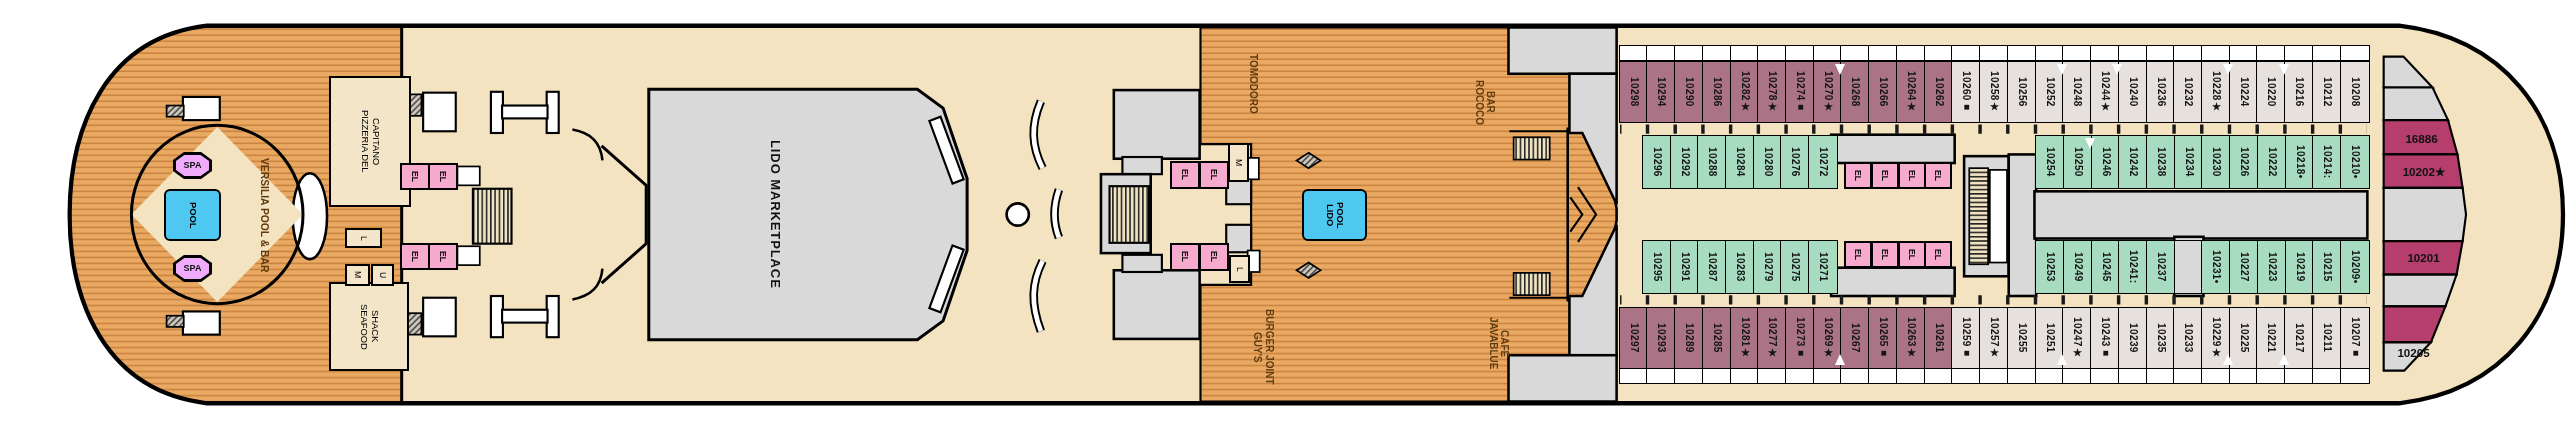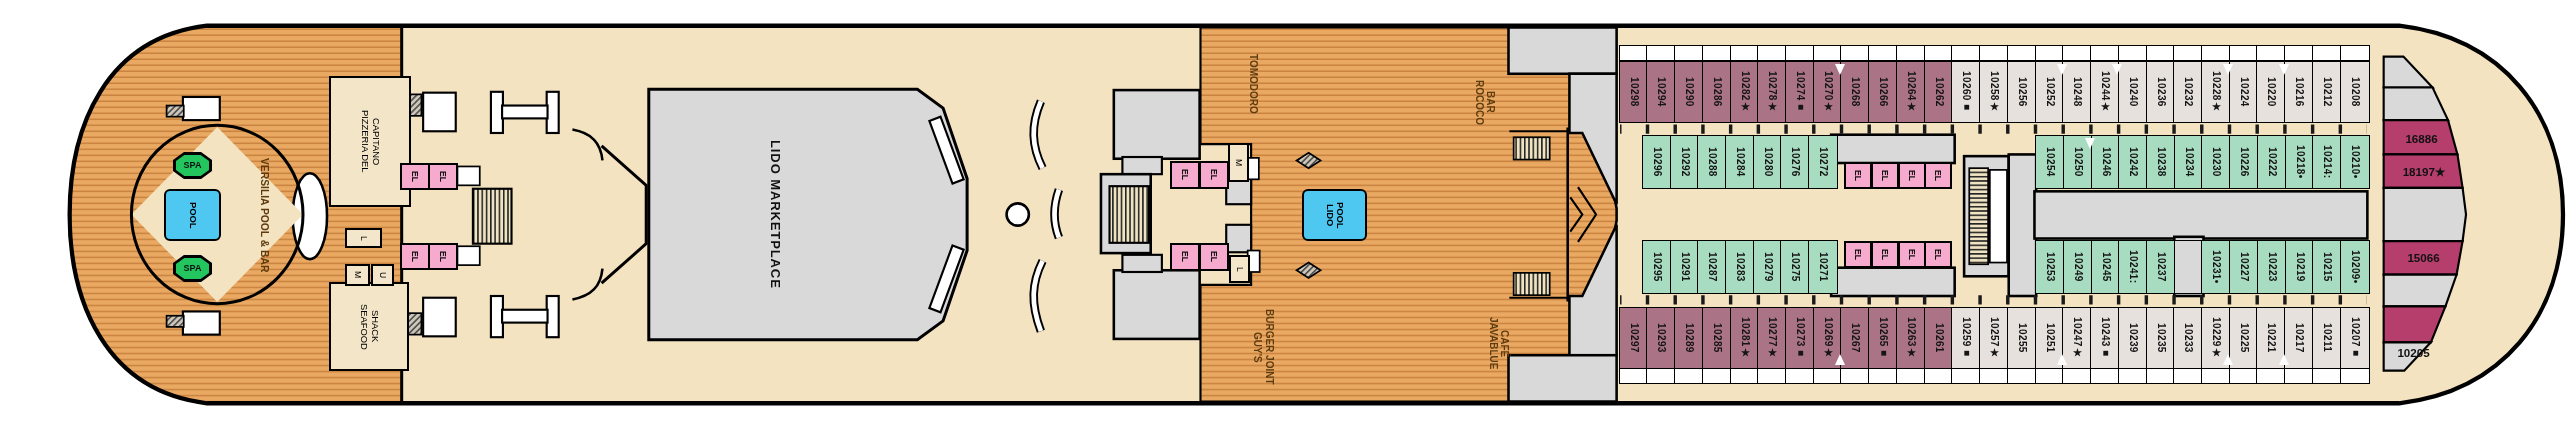--- a/index.html
+++ b/index.html
@@ -40,21 +40,21 @@
   .woodlbl{color:#5f3c0f;}
 
   
   .pool{position:absolute;box-sizing:border-box;background:#4ec7f1;border:2.1px solid #000;
         border-radius:6px;display:flex;align-items:center;justify-content:center;}
   .octo{position:absolute;box-sizing:border-box;
         clip-path:polygon(28% 0,72% 0,100% 30%,100% 70%,72% 100%,28% 100%,0 70%,0 30%);
         background:#000;display:flex;align-items:center;justify-content:center;}
   .octo>div{width:calc(100% - 5.2px);height:calc(100% - 5.2px);
         clip-path:polygon(28% 0,72% 0,100% 30%,100% 70%,72% 100%,28% 100%,0 70%,0 30%);
-        background:#22c55e;display:flex;align-items:center;justify-content:center;
+        background:#f0abfc;display:flex;align-items:center;justify-content:center;
         font-weight:700;font-size:9px;color:#111;}
 </style>
 </head>
 <body>
 
 <div id="plan">
 
   <svg width="2576" height="429" viewBox="0 0 3000 500">
     <defs>
       <pattern id="wood" width="6" height="7" patternUnits="userSpaceOnUse">
@@ -233,22 +233,22 @@
 BAR</div>
   <div class="lbl vt woodlbl" style="left:1479px;top:310px;width:39px;height:67px;font-size:10px;">JAVABLUE
 CAFÉ</div>
 
   <div class="pool" style="left:1302px;top:189px;width:65px;height:52px;">
     <span class="vt" style="font-size:9.4px;font-weight:700;">LIDO
 POOL</span>
     </div>
 
   <div class="lbl" style="left:2389px;top:127px;width:65px;height:22px;font-size:11.6px;">16886</div>
-  <div class="lbl" style="left:2389px;top:161px;width:70px;height:22px;font-size:11.6px;">18197★</div>
-  <div class="lbl" style="left:2389px;top:246px;width:69px;height:22px;font-size:11.6px;">15066</div>
+  <div class="lbl" style="left:2389px;top:161px;width:70px;height:22px;font-size:11.6px;">10202★</div>
+  <div class="lbl" style="left:2389px;top:246px;width:69px;height:22px;font-size:11.6px;">10201</div>
   <div class="lbl" style="left:2387px;top:312px;width:53px;height:24px;font-size:11.6px;margin-top:28px;">10205</div>
 
   <div id="cabin-layer">
       <div class="cab maroon" style="left: 1619px; top: 61px; width: 30px; height: 62px;">
         <span>10298</span>
       </div>
       <div class="cab maroon" style="left: 1646px; top: 61px; width: 30px; height: 62px;">
         <span>10294</span>
       </div>
       <div class="cab maroon" style="left: 1674px; top: 61px; width: 30px; height: 62px;">

